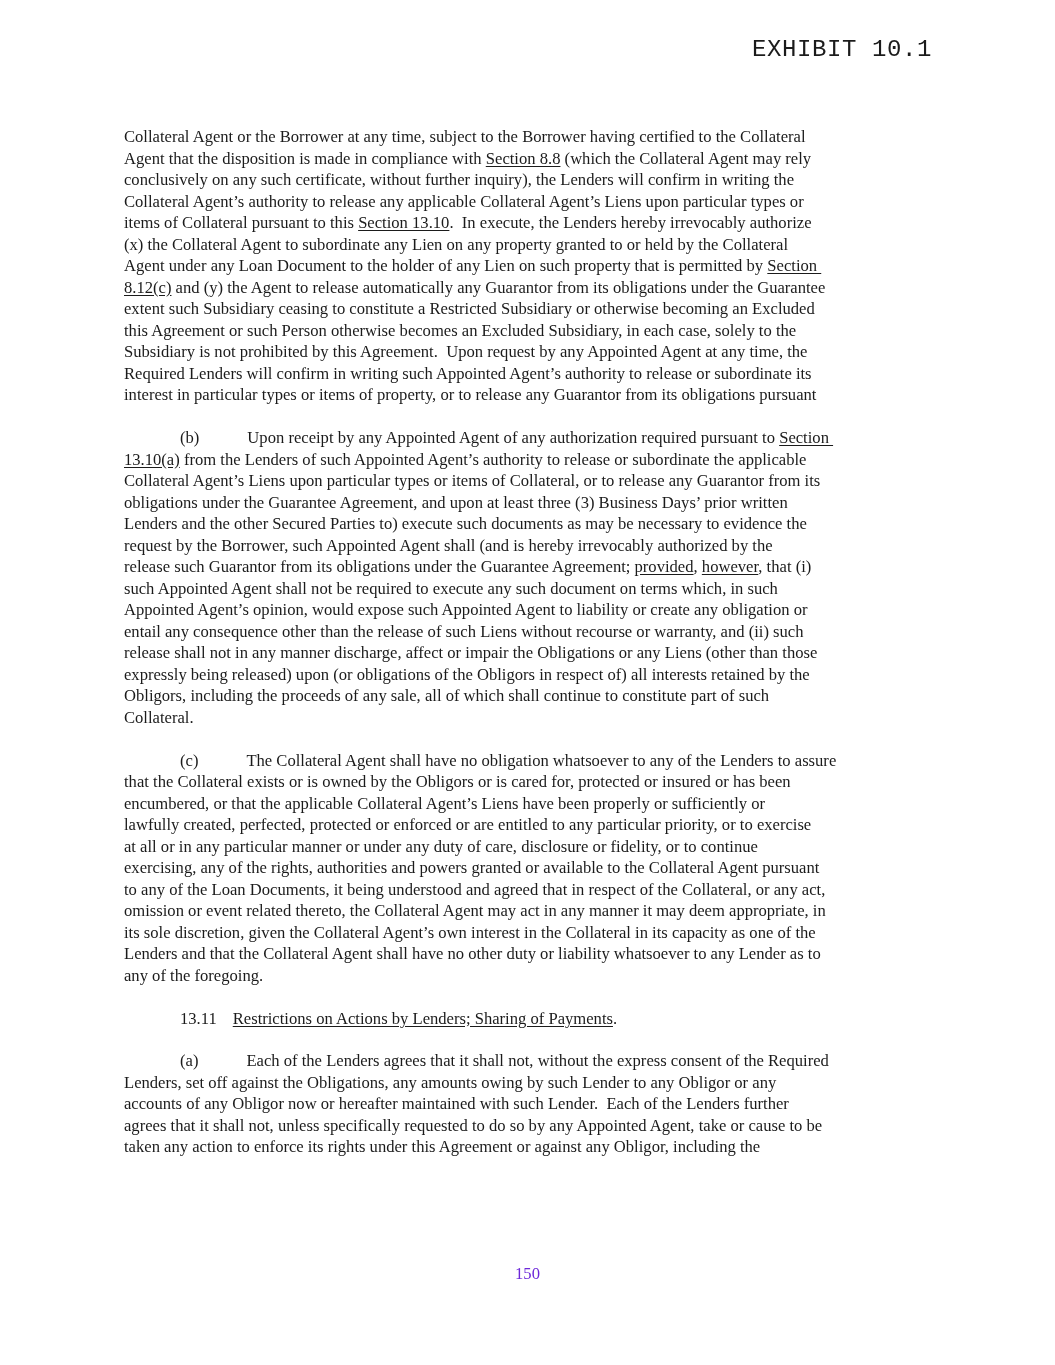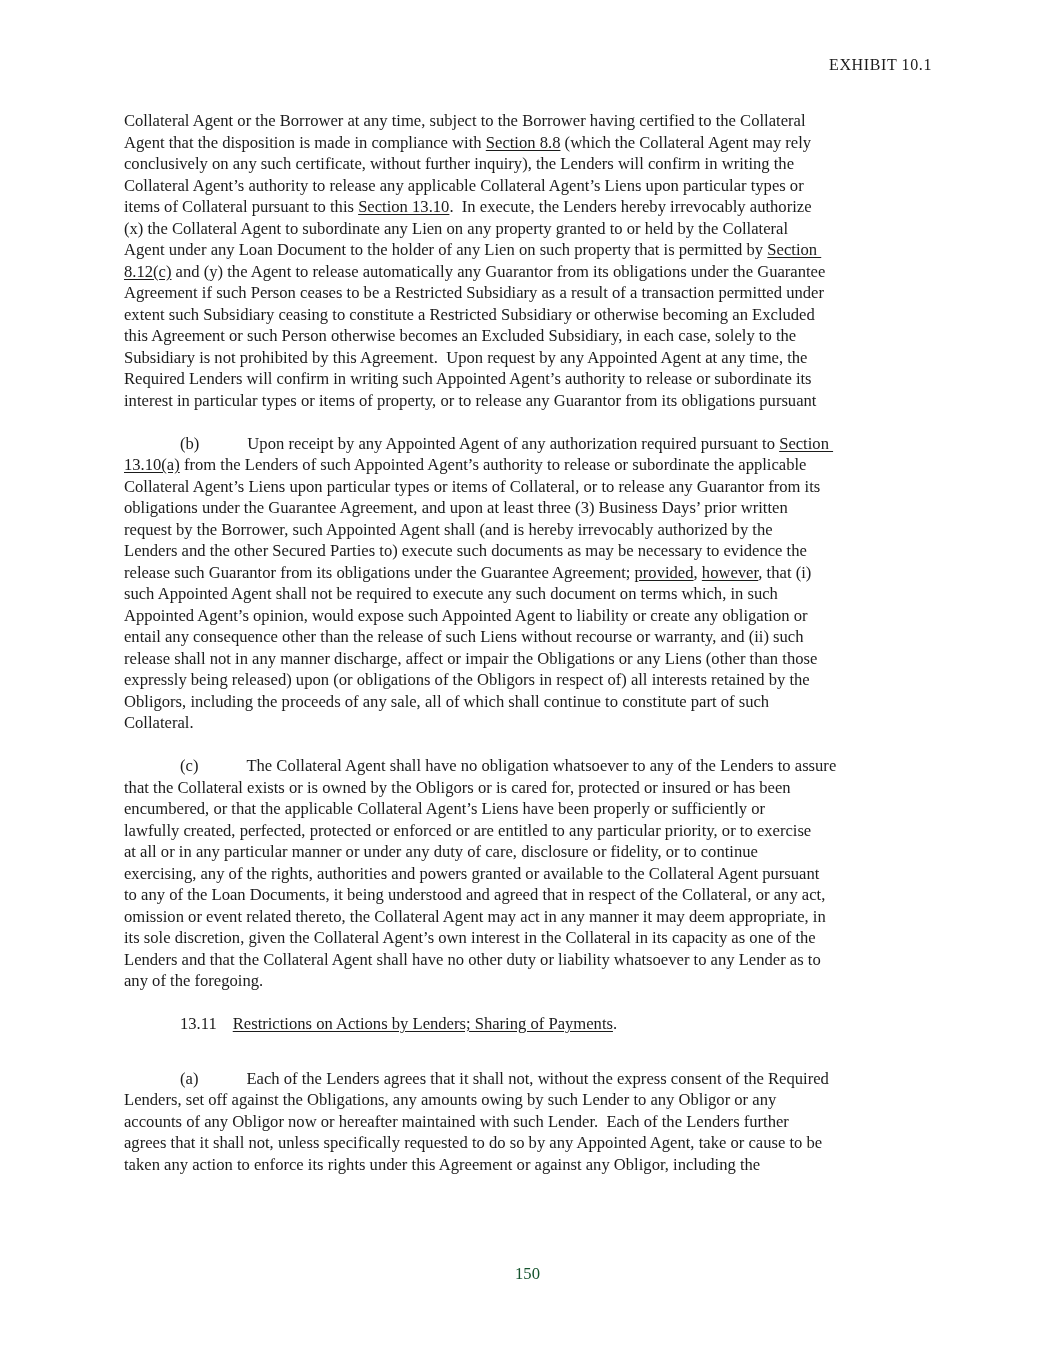--- a/index.html
+++ b/index.html
@@ -10,39 +10,39 @@
   body {
     width: 1055px;
     height: 1365px;
     position: relative;
     font-family: "Liberation Serif", serif;
     color: #1b1b1b;
     overflow: hidden;
   }
   .exhibit-header {
     position: absolute;
-    top: 56px;
+    top: 36px;
     right: 123px;
-    font-family: Liberation Serif, serif;
-    font-size: 16px;
+    font-family: Liberation Mono, monospace;
+    font-size: 24px;
     letter-spacing: 0.6px;
     color: #1b1b1b;
     white-space: nowrap;
   }
   .doc-body {
     position: absolute;
     left: 124px;
-    top: 110px;
+    top: 126px;
     width: 812px;
   }
   .para {
     margin: 0 0 21.5px 0;
   }
   .para.heading {
-    margin-bottom: 33px;
+    margin-bottom: 21px;
   }
   .line {
     white-space: pre;
     font-size: 16.6px;
     line-height: 21.5px;
     height: 21.5px;
   }
   .line .u {
     text-decoration: underline;
     text-underline-offset: 2px;
@@ -52,52 +52,51 @@
     height: 1px;
   }
   .page-footer {
     position: absolute;
     top: 1263px;
     left: 0;
     width: 1055px;
     text-align: center;
     font-size: 16.6px;
     line-height: 21.5px;
-    color: #14532d;
+    color: #6d28d9;
   }
 </style>
 </head>
 <body>
 
 <div class="exhibit-header">EXHIBIT 10.1</div>
 
 <div class="doc-body">
     <div class="para">
       <div class="line"><span>Collateral Agent or the Borrower at any time, subject to the Borrower having certified to the Collateral</span></div>
       <div class="line"><span>Agent that the disposition is made in compliance with </span><span class="u">Section 8.8</span><span> (which the Collateral Agent may rely</span></div>
       <div class="line"><span>conclusively on any such certificate, without further inquiry), the Lenders will confirm in writing the</span></div>
       <div class="line"><span>Collateral Agent’s authority to release any applicable Collateral Agent’s Liens upon particular types or</span></div>
       <div class="line"><span>items of Collateral pursuant to this </span><span class="u">Section 13.10</span><span>.  In execute, the Lenders hereby irrevocably authorize</span></div>
       <div class="line"><span>(x) the Collateral Agent to subordinate any Lien on any property granted to or held by the Collateral</span></div>
       <div class="line"><span>Agent under any Loan Document to the holder of any Lien on such property that is permitted by </span><span class="u">Section </span></div>
       <div class="line"><span class="u">8.12(c)</span><span> and (y) the Agent to release automatically any Guarantor from its obligations under the Guarantee</span></div>
-      <div class="line"><span>Agreement if such Person ceases to be a Restricted Subsidiary as a result of a transaction permitted under</span></div>
       <div class="line"><span>extent such Subsidiary ceasing to constitute a Restricted Subsidiary or otherwise becoming an Excluded</span></div>
       <div class="line"><span>this Agreement or such Person otherwise becomes an Excluded Subsidiary, in each case, solely to the</span></div>
       <div class="line"><span>Subsidiary is not prohibited by this Agreement.  Upon request by any Appointed Agent at any time, the</span></div>
       <div class="line"><span>Required Lenders will confirm in writing such Appointed Agent’s authority to release or subordinate its</span></div>
       <div class="line"><span>interest in particular types or items of property, or to release any Guarantor from its obligations pursuant</span></div>
     </div>
     <div class="para">
       <div class="line"><span class="sp" style="width: 56px;"></span><span>(b)</span><span class="sp" style="width: 48px;"></span><span>Upon receipt by any Appointed Agent of any authorization required pursuant to </span><span class="u">Section </span></div>
       <div class="line"><span class="u">13.10(a)</span><span> from the Lenders of such Appointed Agent’s authority to release or subordinate the applicable</span></div>
       <div class="line"><span>Collateral Agent’s Liens upon particular types or items of Collateral, or to release any Guarantor from its</span></div>
       <div class="line"><span>obligations under the Guarantee Agreement, and upon at least three (3) Business Days’ prior written</span></div>
+      <div class="line"><span>Lenders and the other Secured Parties to) execute such documents as may be necessary to evidence the</span></div>
       <div class="line"><span>request by the Borrower, such Appointed Agent shall (and is hereby irrevocably authorized by the</span></div>
-      <div class="line"><span>Lenders and the other Secured Parties to) execute such documents as may be necessary to evidence the</span></div>
       <div class="line"><span>release such Guarantor from its obligations under the Guarantee Agreement; </span><span class="u">provided</span><span>, </span><span class="u">however</span><span>, that (i)</span></div>
       <div class="line"><span>such Appointed Agent shall not be required to execute any such document on terms which, in such</span></div>
       <div class="line"><span>Appointed Agent’s opinion, would expose such Appointed Agent to liability or create any obligation or</span></div>
       <div class="line"><span>entail any consequence other than the release of such Liens without recourse or warranty, and (ii) such</span></div>
       <div class="line"><span>release shall not in any manner discharge, affect or impair the Obligations or any Liens (other than those</span></div>
       <div class="line"><span>expressly being released) upon (or obligations of the Obligors in respect of) all interests retained by the</span></div>
       <div class="line"><span>Obligors, including the proceeds of any sale, all of which shall continue to constitute part of such</span></div>
       <div class="line"><span>Collateral.</span></div>
     </div>
     <div class="para">

